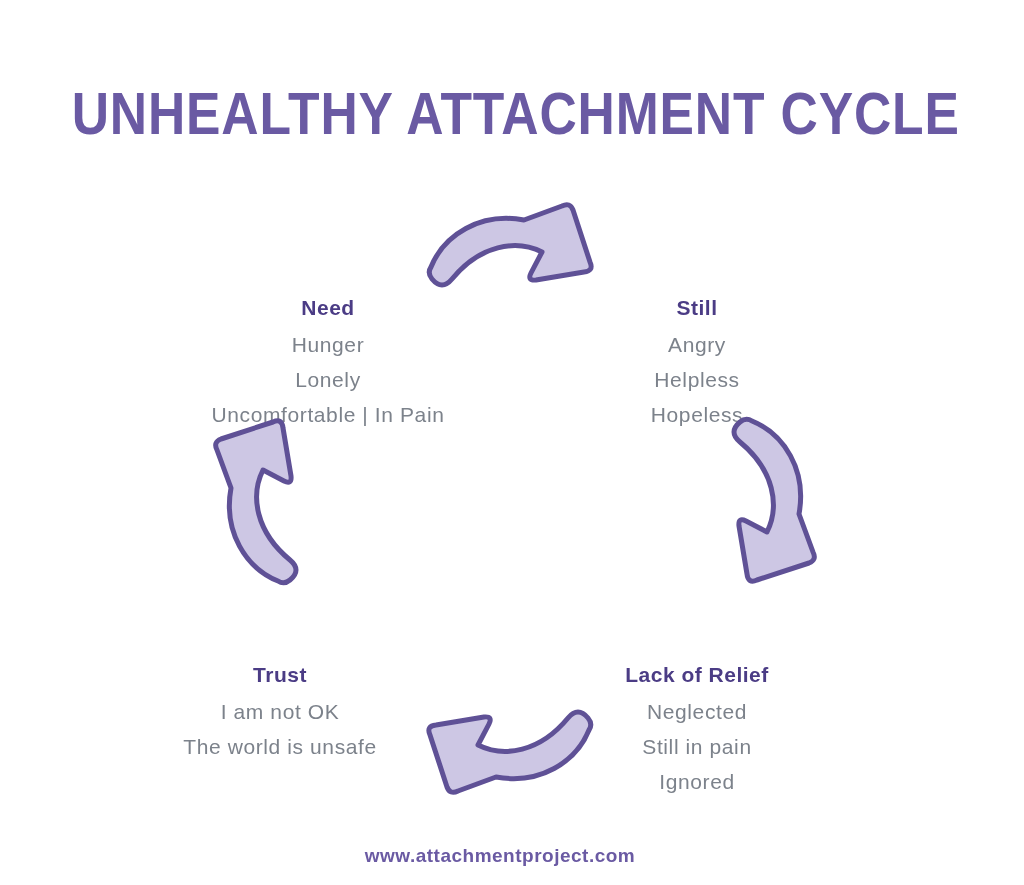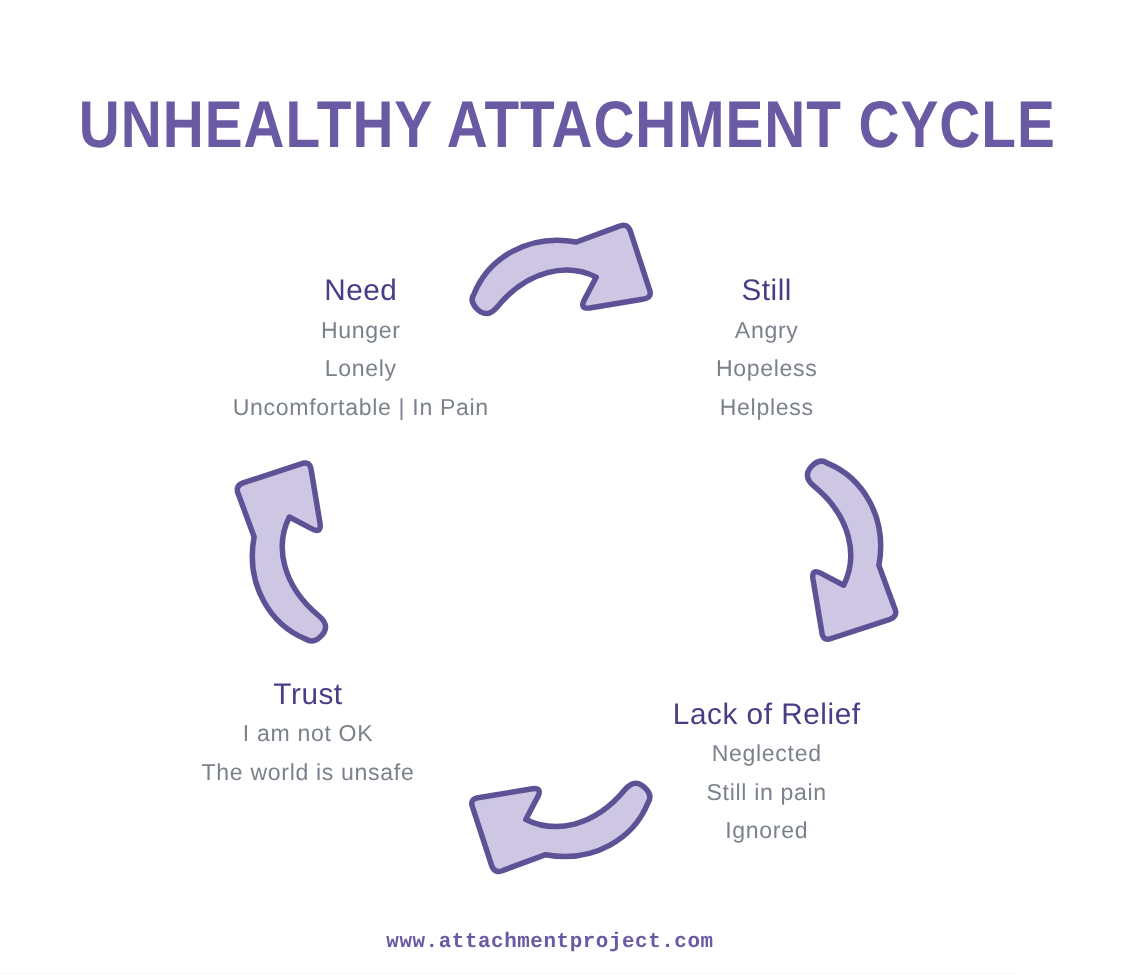--- a/index.html
+++ b/index.html
@@ -37,41 +37,42 @@
     transform-origin:50% 50%;
     white-space:nowrap;
     line-height:1;
   }
   .stage{
     position:absolute;
     width:340px;
     text-align:center;
   }
   .stage-heading{
-    font-size:27px;
-    font-weight:normal;
+    font-size:21px;
+    font-weight:bold;
     color:var(--heading-color);
     line-height:34px;
     letter-spacing:0.5px;
+    margin-top:44px;
   }
   .stage-items{
     list-style:none;
     margin:2px 0 0 0;
     padding:0;
   }
   .stage-items li{
     font-size:21px;
     line-height:35px;
     color:var(--item-color);
     letter-spacing:0.6px;
     white-space:nowrap;
   }
   .stage-need {left:158px; top:247px;}
   .stage-rage {left:527px; top:247px;}
-  .stage-lack {left:527px; top:632px;}
+  .stage-lack {left:527px; top:614px;}
   .stage-trust{left:110px; top:614px;}
 
   .arrow{
     position:absolute;
     width:176px;
     height:96px;
   }
   .arrow svg{display:block; width:176px; height:96px; overflow:visible;}
   .arrow path{
     fill:var(--arrow-fill);
@@ -87,21 +88,20 @@
 
   .footer{
     position:absolute;
     left:0; top:845px;
     width:1000px;
     text-align:center;
     font-size:19px;
     font-weight:bold;
     letter-spacing:0.5px;
     color:var(--footer-color);
-    font-family:Liberation Mono, monospace;
   }
 </style>
 </head>
 <body>
 
 <div class="canvas">
 
   <div class="title">UNHEALTHY ATTACHMENT CYCLE</div>
 
   <div class="stage stage-need">
@@ -110,22 +110,22 @@
       <li>Hunger</li>
       <li>Lonely</li>
       <li>Uncomfortable | In Pain</li>
     </ul>
   </div>
 
   <div class="stage stage-rage">
     <div class="stage-heading">Still</div>
     <ul class="stage-items">
       <li>Angry</li>
+      <li>Helpless</li>
       <li>Hopeless</li>
-      <li>Helpless</li>
     </ul>
   </div>
 
   <div class="stage stage-lack">
     <div class="stage-heading">Lack of Relief</div>
     <ul class="stage-items">
       <li>Neglected</li>
       <li>Still in pain</li>
       <li>Ignored</li>
     </ul>

